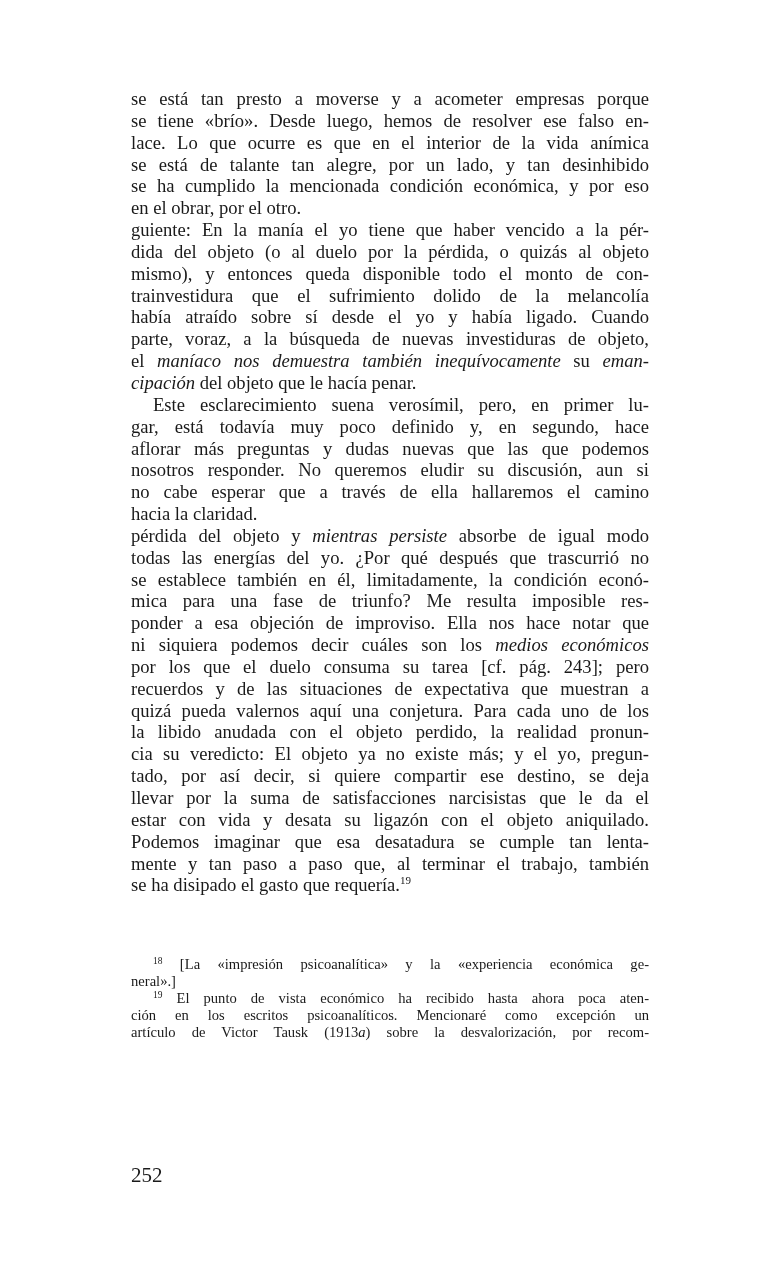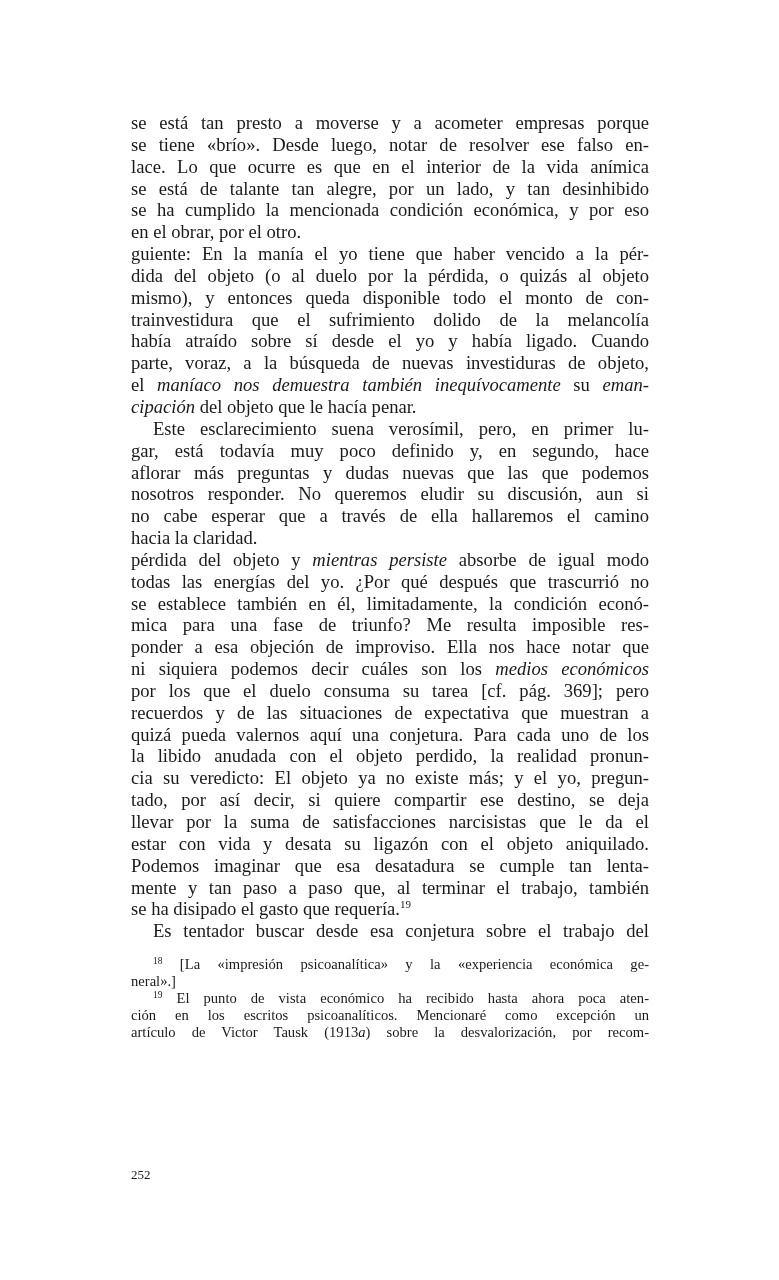--- a/index.html
+++ b/index.html
@@ -13,21 +13,20 @@
       position: relative;
       overflow: hidden;
       color: #1a1a1a;
       font-family: "Liberation Serif", "DejaVu Serif", serif;
     }
     .page {
       position: absolute;
       left: 131px;
       top: 88px;
       width: 518px;
-      margin-top: 24px;
     }
     .body-text {
       font-size: 18.6px;
       line-height: 21.85px;
     }
     .line {
       display: block;
       white-space: nowrap;
       text-align: justify;
       text-align-last: justify;
@@ -56,33 +55,33 @@
       height: 17px;
     }
     .footnotes sup {
       font-size: 9.5px;
       vertical-align: 5px;
     }
     .page-number {
       position: absolute;
       left: 131px;
       top: 1164px;
-      font-size: 13px;
+      font-size: 21px;
       line-height: 22px;
       text-align: center;
     }
     i { }
   </style>
 </head>
 <body>
 
 <div class="page body-text">
 
   <span class="line">se está tan presto a moverse y a acometer empresas porque</span>
-  <span class="line">se tiene «brío». Desde luego, notar de resolver ese falso en-</span>
+  <span class="line">se tiene «brío». Desde luego, hemos de resolver ese falso en-</span>
   <span class="line">lace. Lo que ocurre es que en el interior de la vida anímica</span>
   <span class="line">se está de talante tan alegre, por un lado, y tan desinhibido</span>
   <span class="line">se ha cumplido la mencionada condición económica, y por eso</span>
   <span class="line last">en el obrar, por el otro.</span>
 
   <span class="line">guiente: En la manía el yo tiene que haber vencido a la pér-</span>
   <span class="line">dida del objeto (o al duelo por la pérdida, o quizás al objeto</span>
   <span class="line">mismo), y entonces queda disponible todo el monto de con-</span>
   <span class="line">trainvestidura que el sufrimiento dolido de la melancolía</span>
   <span class="line">había atraído sobre sí desde el yo y había ligado. Cuando</span>
@@ -96,33 +95,32 @@
   <span class="line">nosotros responder. No queremos eludir su discusión, aun si</span>
   <span class="line">no cabe esperar que a través de ella hallaremos el camino</span>
   <span class="line last">hacia la claridad.</span>
 
   <span class="line"><span>pérdida del objeto y </span><i>mientras persiste</i><span> absorbe de igual modo</span></span>
   <span class="line">todas las energías del yo. ¿Por qué después que trascurrió no</span>
   <span class="line">se establece también en él, limitadamente, la condición econó-</span>
   <span class="line">mica para una fase de triunfo? Me resulta imposible res-</span>
   <span class="line">ponder a esa objeción de improviso. Ella nos hace notar que</span>
   <span class="line"><span>ni siquiera podemos decir cuáles son los </span><i>medios económicos</i></span>
-  <span class="line">por los que el duelo consuma su tarea [cf. pág. 369]; pero</span>
+  <span class="line">por los que el duelo consuma su tarea [cf. pág. 243]; pero</span>
   <span class="line">recuerdos y de las situaciones de expectativa que muestran a</span>
   <span class="line">quizá pueda valernos aquí una conjetura. Para cada uno de los</span>
   <span class="line">la libido anudada con el objeto perdido, la realidad pronun-</span>
   <span class="line">cia su veredicto: El objeto ya no existe más; y el yo, pregun-</span>
   <span class="line">tado, por así decir, si quiere compartir ese destino, se deja</span>
   <span class="line">llevar por la suma de satisfacciones narcisistas que le da el</span>
   <span class="line">estar con vida y desata su ligazón con el objeto aniquilado.</span>
   <span class="line">Podemos imaginar que esa desatadura se cumple tan lenta-</span>
   <span class="line">mente y tan paso a paso que, al terminar el trabajo, también</span>
   <span class="line last"><span>se ha disipado el gasto que requería.</span><sup>19</sup></span>
 
-  <span class="line indent">Es tentador buscar desde esa conjetura sobre el trabajo del</span>
 </div>
 
 <div class="footnotes">
   <span class="line indent"><sup>18</sup> <span>[La «impresión psicoanalítica» y la «experiencia económica ge-</span></span>
   <span class="line last">neral».]</span>
   <span class="line indent"><sup>19</sup> <span>El punto de vista económico ha recibido hasta ahora poca aten-</span></span>
   <span class="line">ción en los escritos psicoanalíticos. Mencionaré como excepción un</span>
   <span class="line"><span>artículo de Victor Tausk (1913</span><i>a</i><span>) sobre la desvalorización, por recom-</span></span>
 </div>
 

